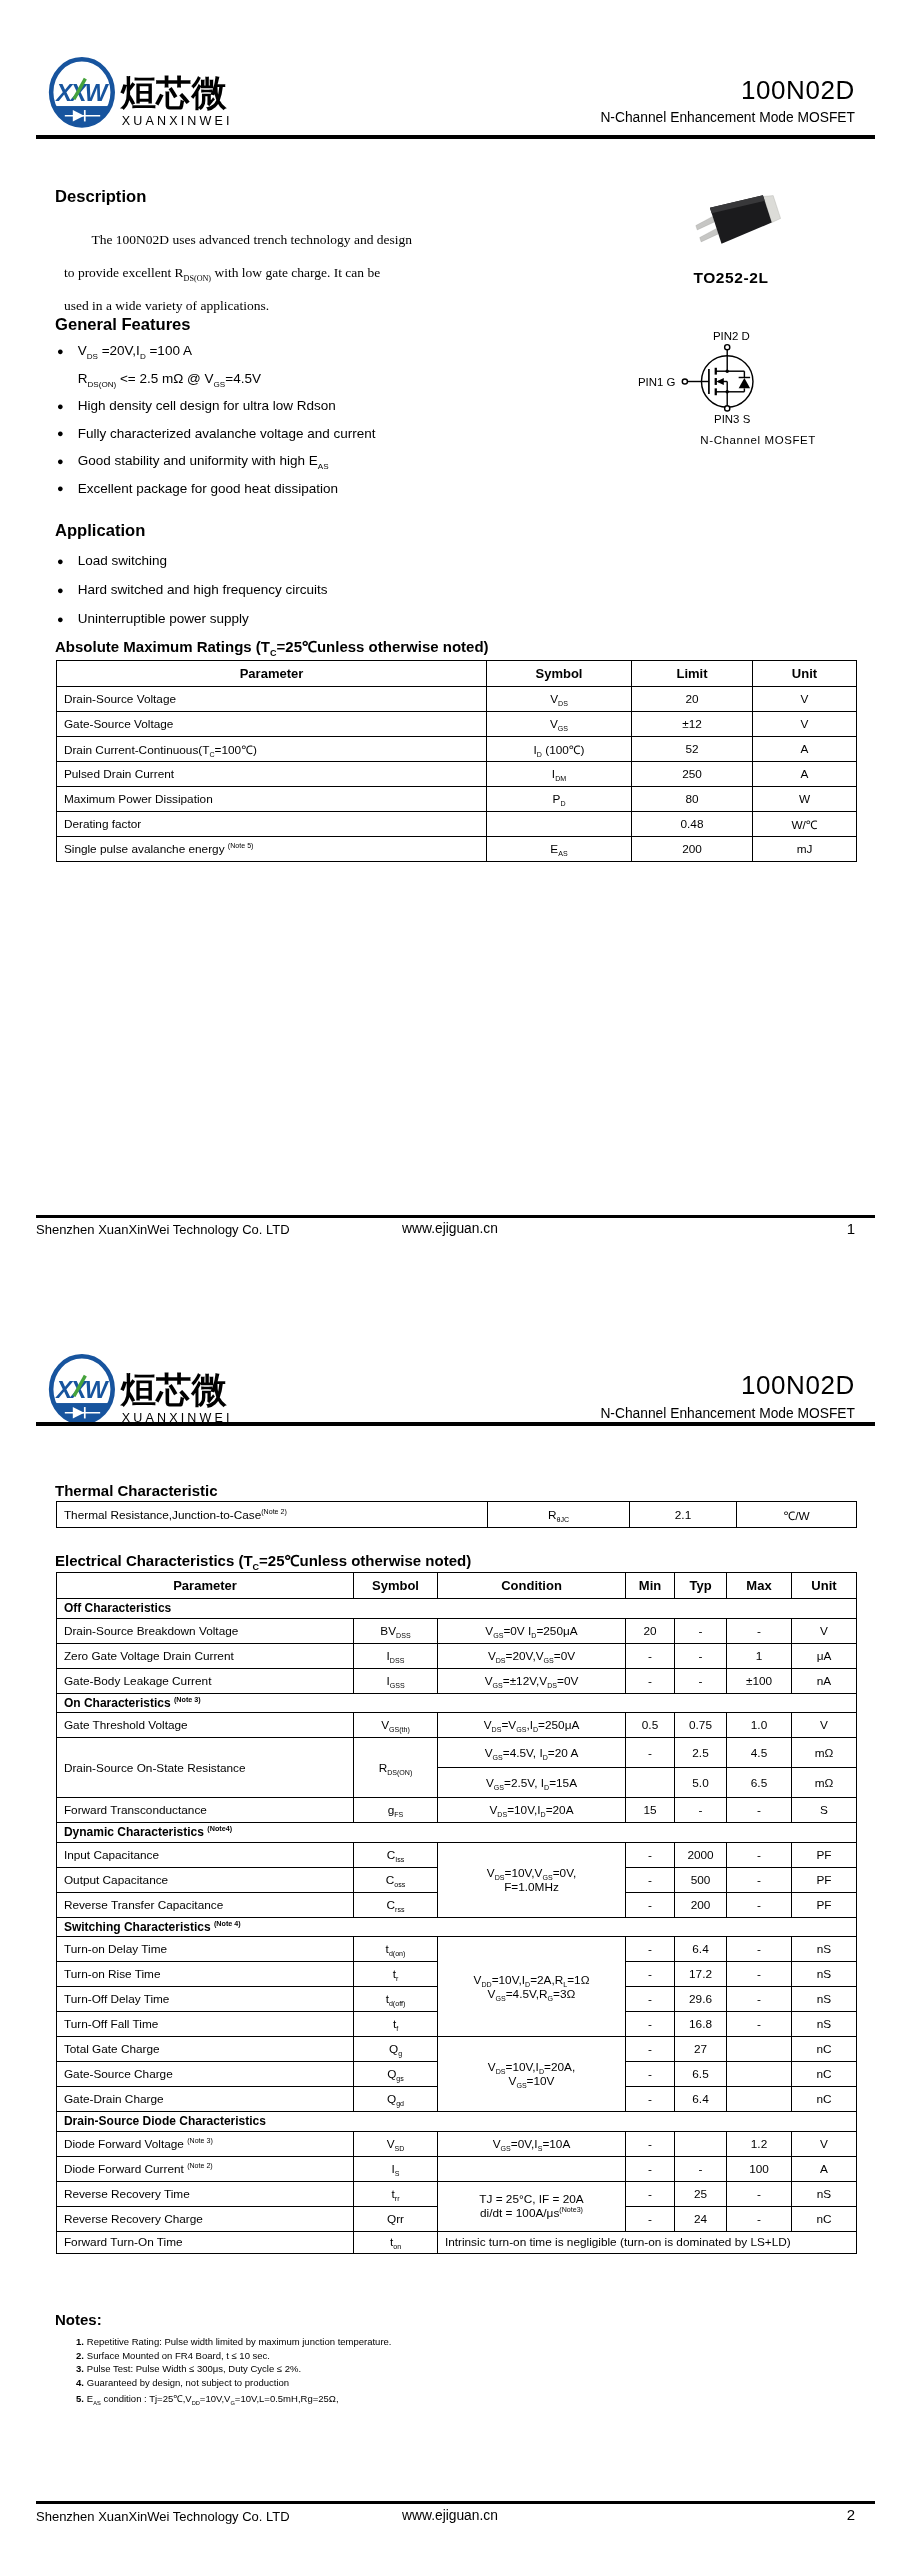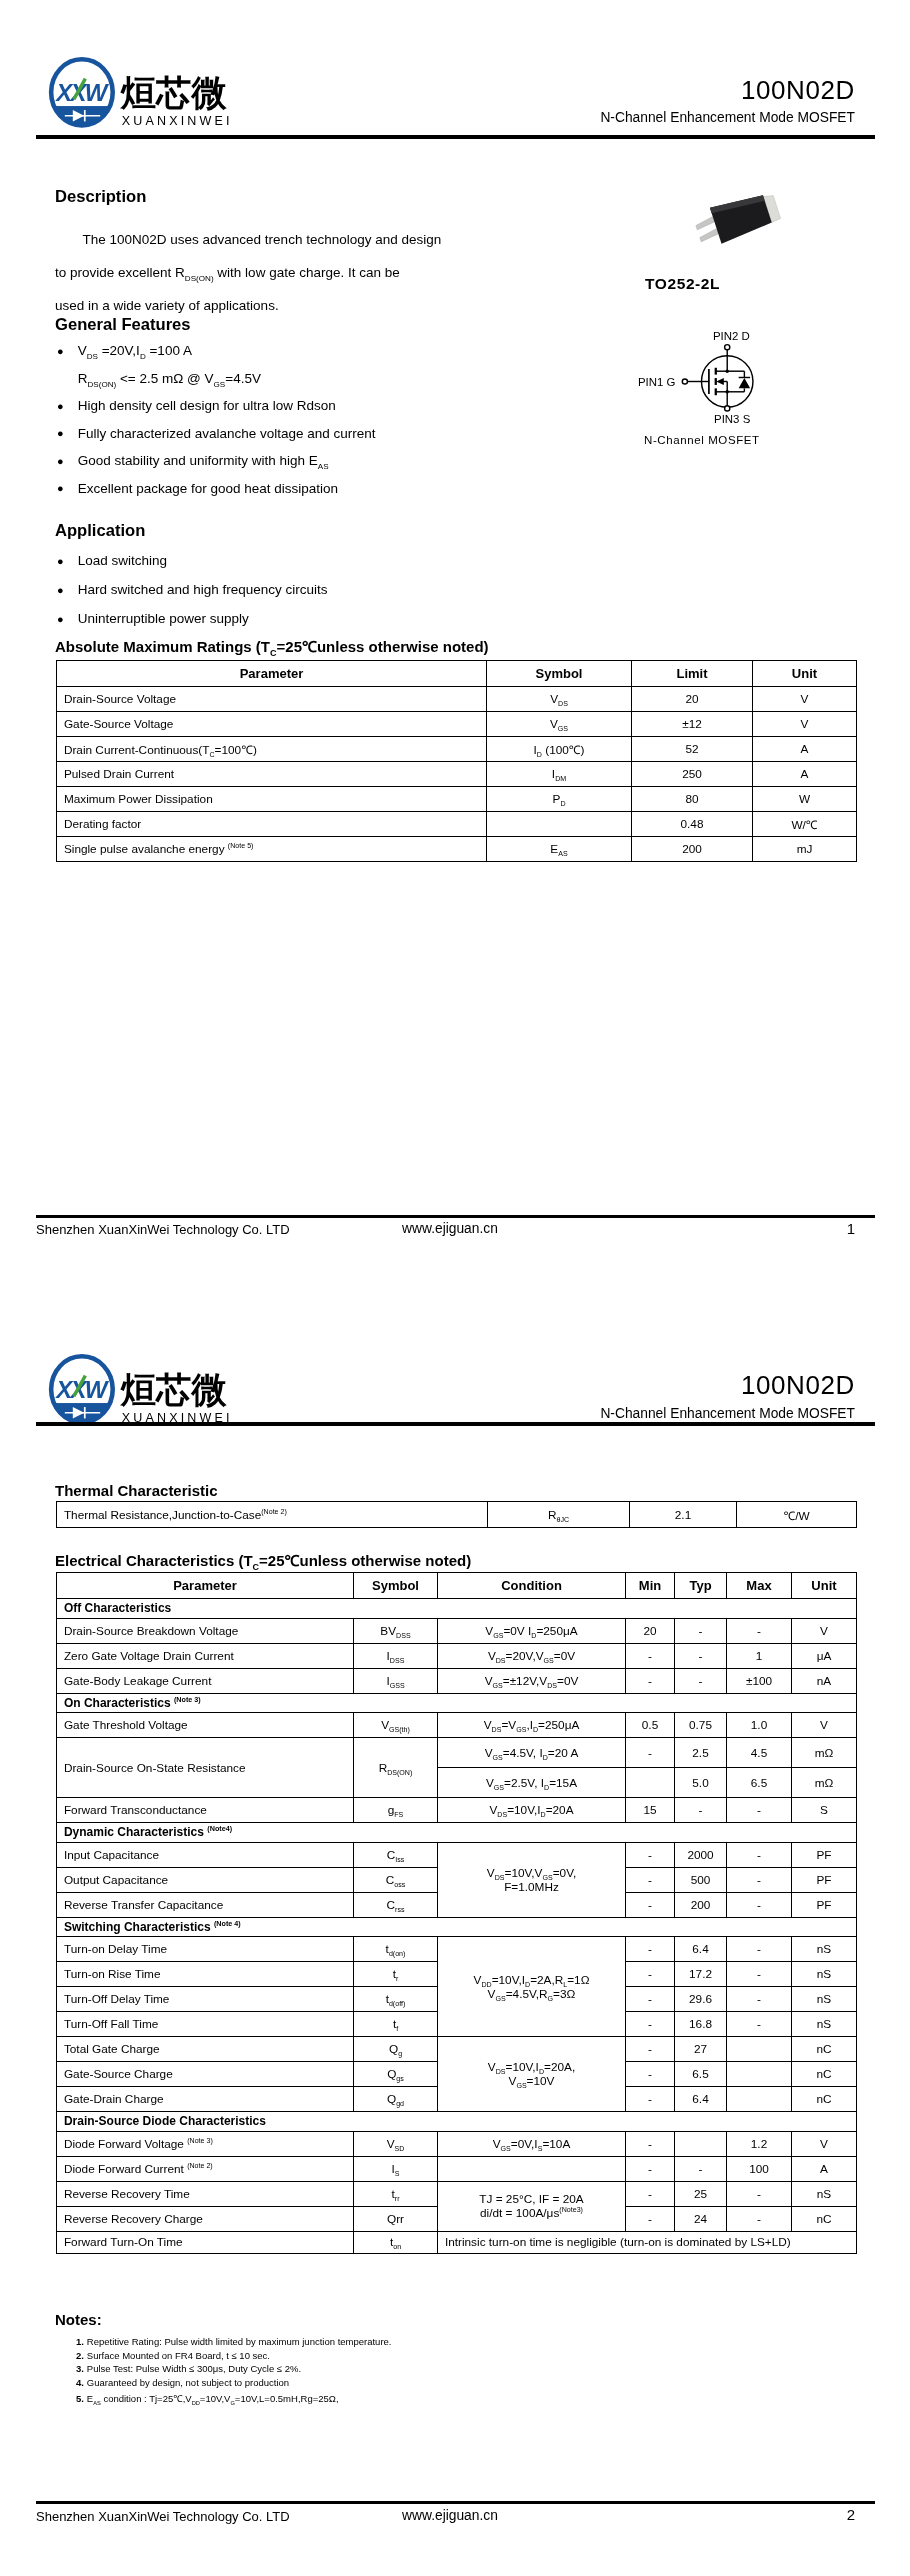--- a/index.html
+++ b/index.html
@@ -16,23 +16,23 @@
   .pn-sub{position:absolute;right:55px;text-align:right;font-size:13.8px;white-space:nowrap;}
   .h-sec{position:absolute;font-size:16.6px;font-weight:bold;white-space:nowrap;}
   .h-tbl{position:absolute;font-size:15px;font-weight:bold;white-space:nowrap;}
   .dline{font-size:13.5px;line-height:33px;white-space:nowrap;}
   .dline.indent{padding-left:27.5px;}
   .bl{display:flex;align-items:center;}
   .bl .bullet{width:20.7px;font-size:11px;flex:0 0 20.7px;}
   .bl .bltext{font-size:13.5px;white-space:nowrap;}
   .bl.gf{height:27.5px;}
   .bl.ap{height:29px;}
-  .pkg-name{position:absolute;left:645px;top:275px;width:172px;
+  .pkg-name{position:absolute;left:645px;top:269px;width:172px;text-align:center;
             font-size:15.5px;font-weight:bold;letter-spacing:0.6px;}
-  .mos-caption{position:absolute;left:644px;top:434px;width:172px;text-align:left;font-size:11.5px;letter-spacing:0.6px;}
+  .mos-caption{position:absolute;left:644px;top:434px;width:172px;text-align:right;font-size:11.5px;letter-spacing:0.6px;}
   table.dtable{position:absolute;border-collapse:collapse;table-layout:fixed;border:1.7px solid #000;background:#fff;}
   .dtable th{border:1.1px solid #000;font-size:13px;font-weight:bold;padding:0 2.3px;}
   .dtable td{border:1.1px solid #000;font-size:11.8px;text-align:center;vertical-align:middle;
              padding:0 3.4px;white-space:pre-line;}
   .dtable td.l{text-align:left;padding-left:6.9px;}
   .dtable td.sech{text-align:left;font-weight:bold;font-size:12px;padding-left:6.9px;}
   #amr-table thead tr{height:26px;} #amr-table tbody tr{height:25px;}
   #thermal-table tbody tr{height:26px;}
   #elec-table thead tr{height:26px;}
   #elec-table tbody tr{height:25px;}
@@ -72,21 +72,21 @@
       </g>
       <text x="126" y="84" font-size="62" font-weight="bold" fill="#000">烜芯微</text>
       <text x="128" y="120" font-size="22" letter-spacing="5.5" fill="#000">XUANXINWEI</text>
     </svg>
 
     <div class="pn-title" style="top:75px;">100N02D</div>
     <div class="pn-sub" style="top:110px;">N-Channel Enhancement Mode MOSFET</div>
     <div class="rule" style="top:135px;"></div>
 
     <div class="h-sec" style="left:55px;top:187px;">Description</div>
-    <div class="abs" style="left:55px;top:223px;width:402px;" id="desc-lines">
+    <div class="abs" style="left:64px;top:223px;width:402px;font-family:Liberation Serif, serif;" id="desc-lines">
         <div class="dline indent">The 100N02D uses advanced trench technology and design</div>
         <div class="dline">to provide excellent R<sub>DS(ON)</sub> with low gate charge. It can be</div>
         <div class="dline">used in a wide variety of applications.</div>
       </div>
 
     <div class="h-sec" style="left:55px;top:315px;">General Features</div>
     <div class="abs" style="left:57px;top:337px;" id="features">
         <div class="bl gf">
           <span class="bullet">●</span>
           <span class="bltext">V<sub>DS</sub> =20V,I<sub>D</sub> =100 A</span>

